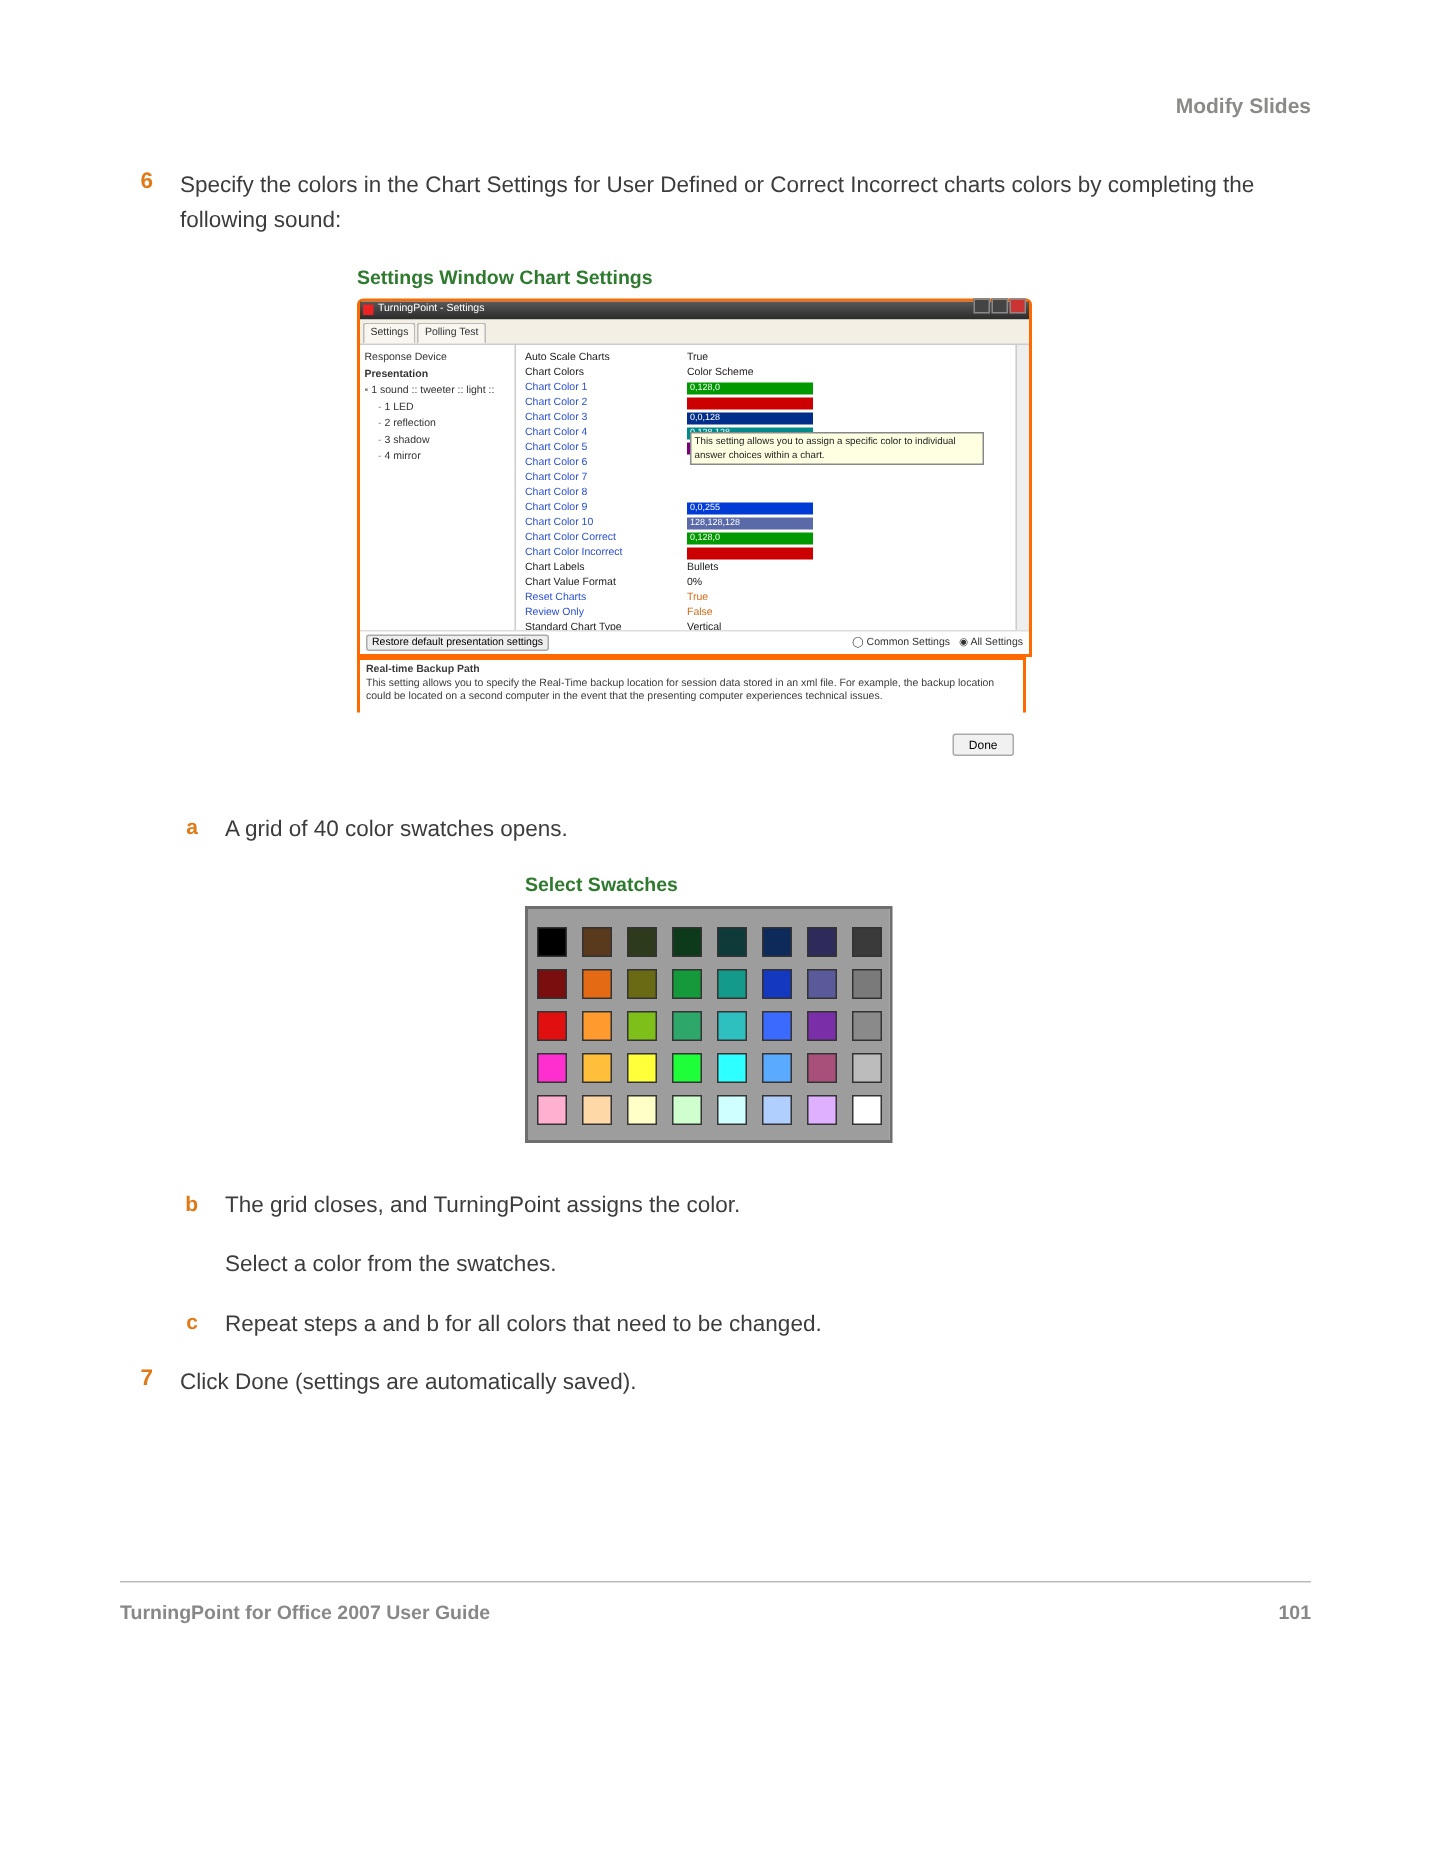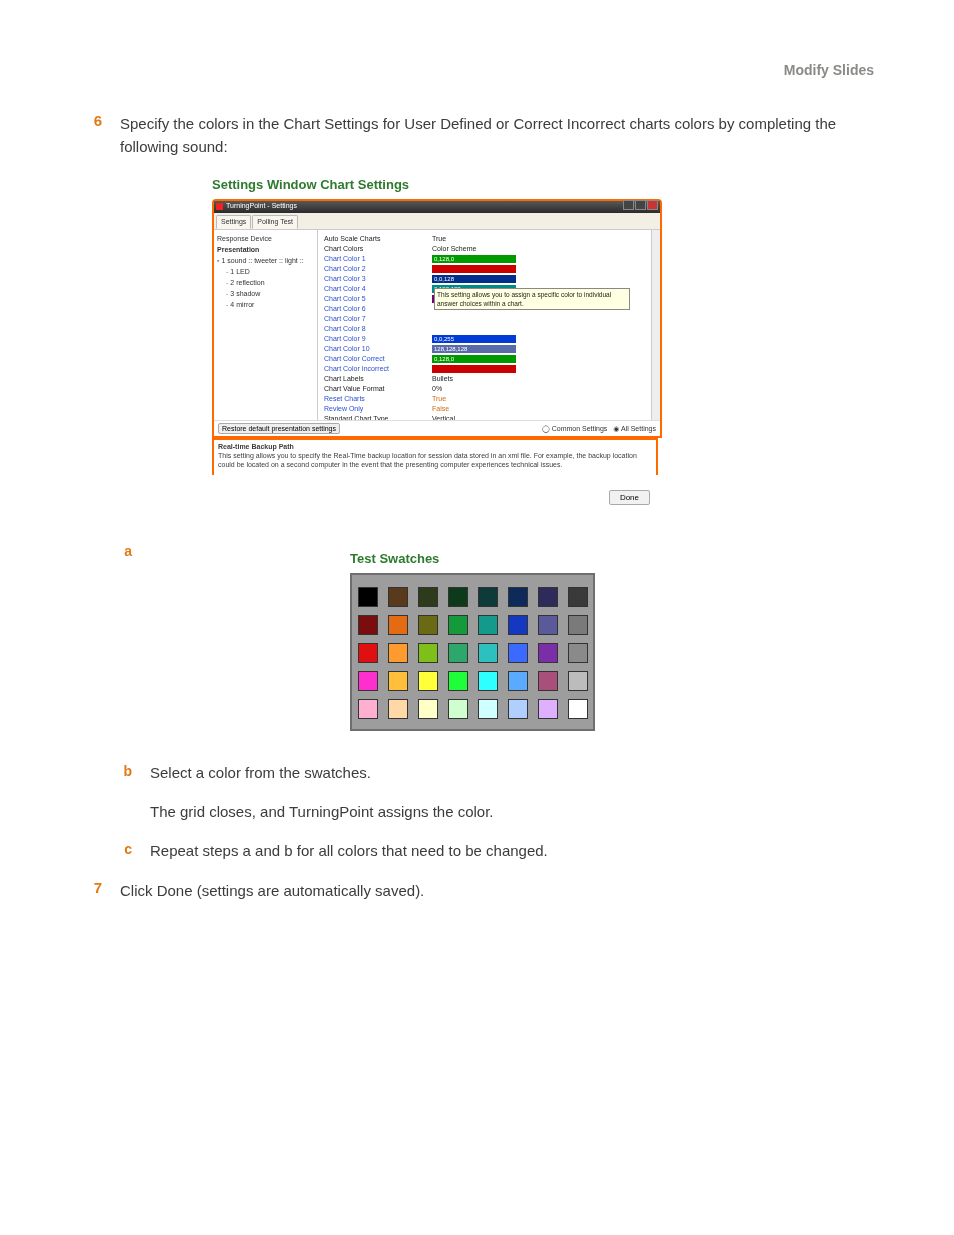--- a/index.html
+++ b/index.html
@@ -16,21 +16,21 @@
   .content{position:absolute;left:85px;right:80px;top:112px;}
   .step-row{display:flex;gap:18px;}
   .step-num{color:#e17a16;font-weight:bold;font-size:15px;min-width:17px;text-align:right;}
   .sub-letter{color:#e17a16;font-weight:bold;font-size:14px;min-width:12px;text-align:right;}
   .step-body{flex:1;font-size:15px;line-height:1.55;color:#3c3c3c;}
   .step-body p{margin:0 0 16px 0;}
   .caption{
     color:#2e7a2e;font-weight:bold;font-size:13px;margin-bottom:4px;
   }
   .fig-wrap{margin:8px 0 30px 0;display:flex;flex-direction:column;align-items:center;}
-  .fig-wrap.left{align-items:flex-start;margin-left:92px;}
+  .fig-wrap.left{align-items:flex-start;margin-left:118px;}
   
   .settings-win{
     width:446px;border:2px solid #ff6a00;border-radius:4px 4px 0 0;
     background:#fff;font-family:Tahoma,Arial,sans-serif;font-size:8px;color:#333;
   }
   .sw-titlebar{
     height:12px;display:flex;align-items:center;justify-content:space-between;
     padding:0 2px;background:linear-gradient(#585858,#2b2b2b);color:#fff;font-size:7px;
   }
   .sw-titlebar .left{display:flex;align-items:center;gap:3px;}
@@ -222,23 +222,24 @@
               <b>Real-time Backup Path</b><br>
               <span>This setting allows you to specify the Real-Time backup location for session data stored in an xml file. For example, the backup location could be located on a second computer in the event that the presenting computer experiences technical issues.</span>
             </div>
             <div class="sw-done"><button>Done</button></div>
           </div>
         </div>
 
         <div class="step-row">
           <div class="sub-letter">a</div>
           <div class="step-body">
+            <p>A grid of 40 color swatches opens.</p>
 
             <div class="fig-wrap left" style="margin-left:200px;">
-              <div class="caption">Test Swatches</div>
+              <div class="caption">Select Swatches</div>
               <div class="swatch-win">
                 <div class="swatch-grid" id="swatches">
                     <div style="background: rgb(0, 0, 0);"></div>
                     <div style="background: rgb(90, 58, 28);"></div>
                     <div style="background: rgb(46, 58, 28);"></div>
                     <div style="background: rgb(14, 58, 28);"></div>
                     <div style="background: rgb(14, 58, 58);"></div>
                     <div style="background: rgb(14, 42, 90);"></div>
                     <div style="background: rgb(46, 42, 90);"></div>
                     <div style="background: rgb(58, 58, 58);"></div>
@@ -276,35 +277,39 @@
                     <div style="background: rgb(255, 255, 255);"></div>
                   </div>
               </div>
             </div>
           </div>
         </div>
 
         <div class="step-row">
           <div class="sub-letter">b</div>
           <div class="step-body">
+            <p>The grid closes, and TurningPoint assigns the color.</p>
             <p>Select a color from the swatches.</p>
-            <p>The grid closes, and TurningPoint assigns the color.</p>
           </div>
         </div>
 
         <div class="step-row">
           <div class="sub-letter">c</div>
           <div class="step-body">
               <p>Repeat steps a and b for all colors that need to be changed.</p>
             </div>
         </div>
       </div>
     </div>
 
     <div class="step-row">
       <div class="step-num">7</div>
       <div class="step-body">
           <p>Click Done (settings are automatically saved).</p>
         </div>
     </div>
   </div>
 
+  <div class="page-footer">
+    <span>TurningPoint for Office 2007 User Guide</span>
+    <span>101</span>
+  </div>
 </div>
 
 </body></html>

